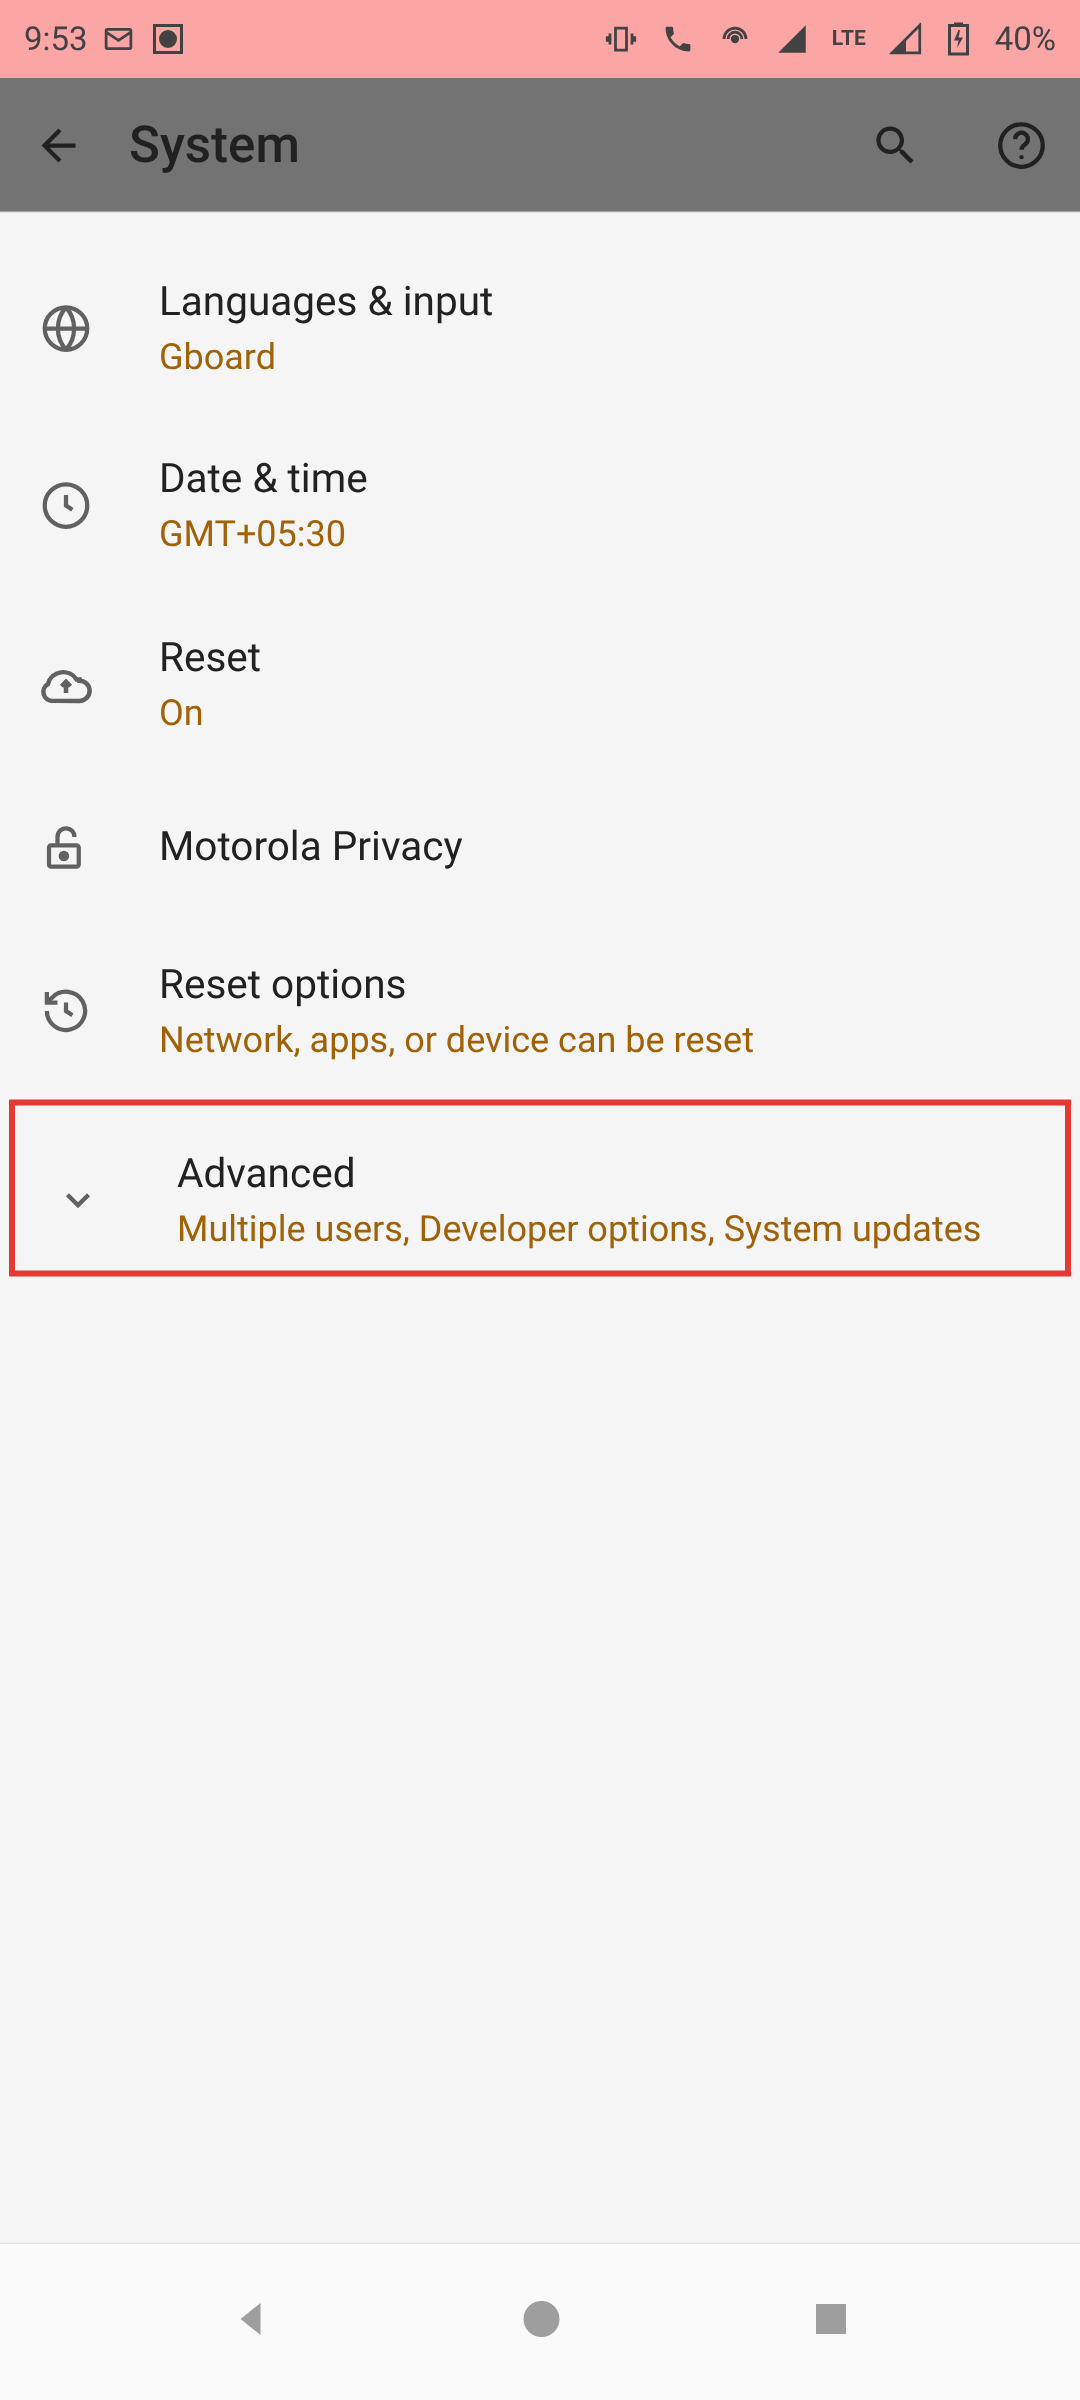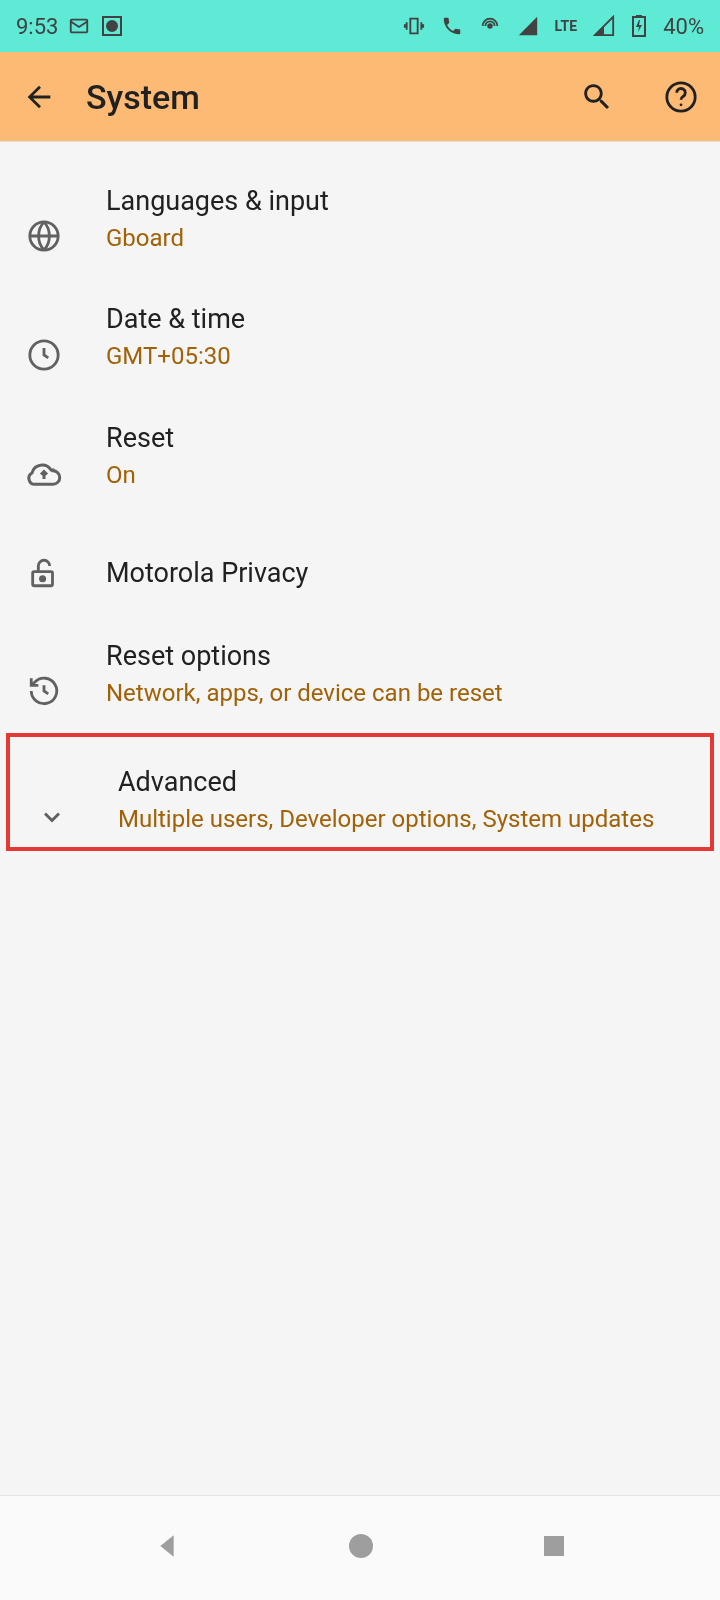--- a/index.html
+++ b/index.html
@@ -6,51 +6,51 @@
     body {
       width: 720px;
       height: 1600px;
       font-family: Roboto, -apple-system, sans-serif;
       background: #f5f5f5;
       overflow: hidden;
       position: relative;
     }
     .status-bar {
       height: 52px;
-      background: #5eead4;
+      background: #fca5a5;
       display: flex;
       align-items: center;
       padding: 0 16px;
       justify-content: space-between;
       color: #424242;
       font-size: 22px;
     }
     .status-left { display: flex; align-items: center; gap: 10px; }
     .status-right { display: flex; align-items: center; gap: 16px; }
     .status-icon { display: inline-flex; align-items: center; }
     .app-bar {
       height: 90px;
-      background: #fdba74;
+      background: #737373;
       display: flex;
       align-items: center;
       padding: 0 22px;
       gap: 30px;
       border-bottom: 1px solid #e0e0e0;
     }
     .app-title {
       font-size: 34px;
       font-weight: 500;
       color: #212121;
       flex: 1;
     }
     .icon-btn { display: flex; align-items: center; justify-content: center; }
     .content { padding-top: 18px; }
     .setting-item {
       display: flex;
-      align-items: flex-end;
+      align-items: center;
       padding: 24px 26px;
       gap: 44px;
       min-height: 100px;
     }
     .setting-icon {
       width: 36px;
       height: 36px;
       display: flex;
       align-items: center;
       justify-content: center;

